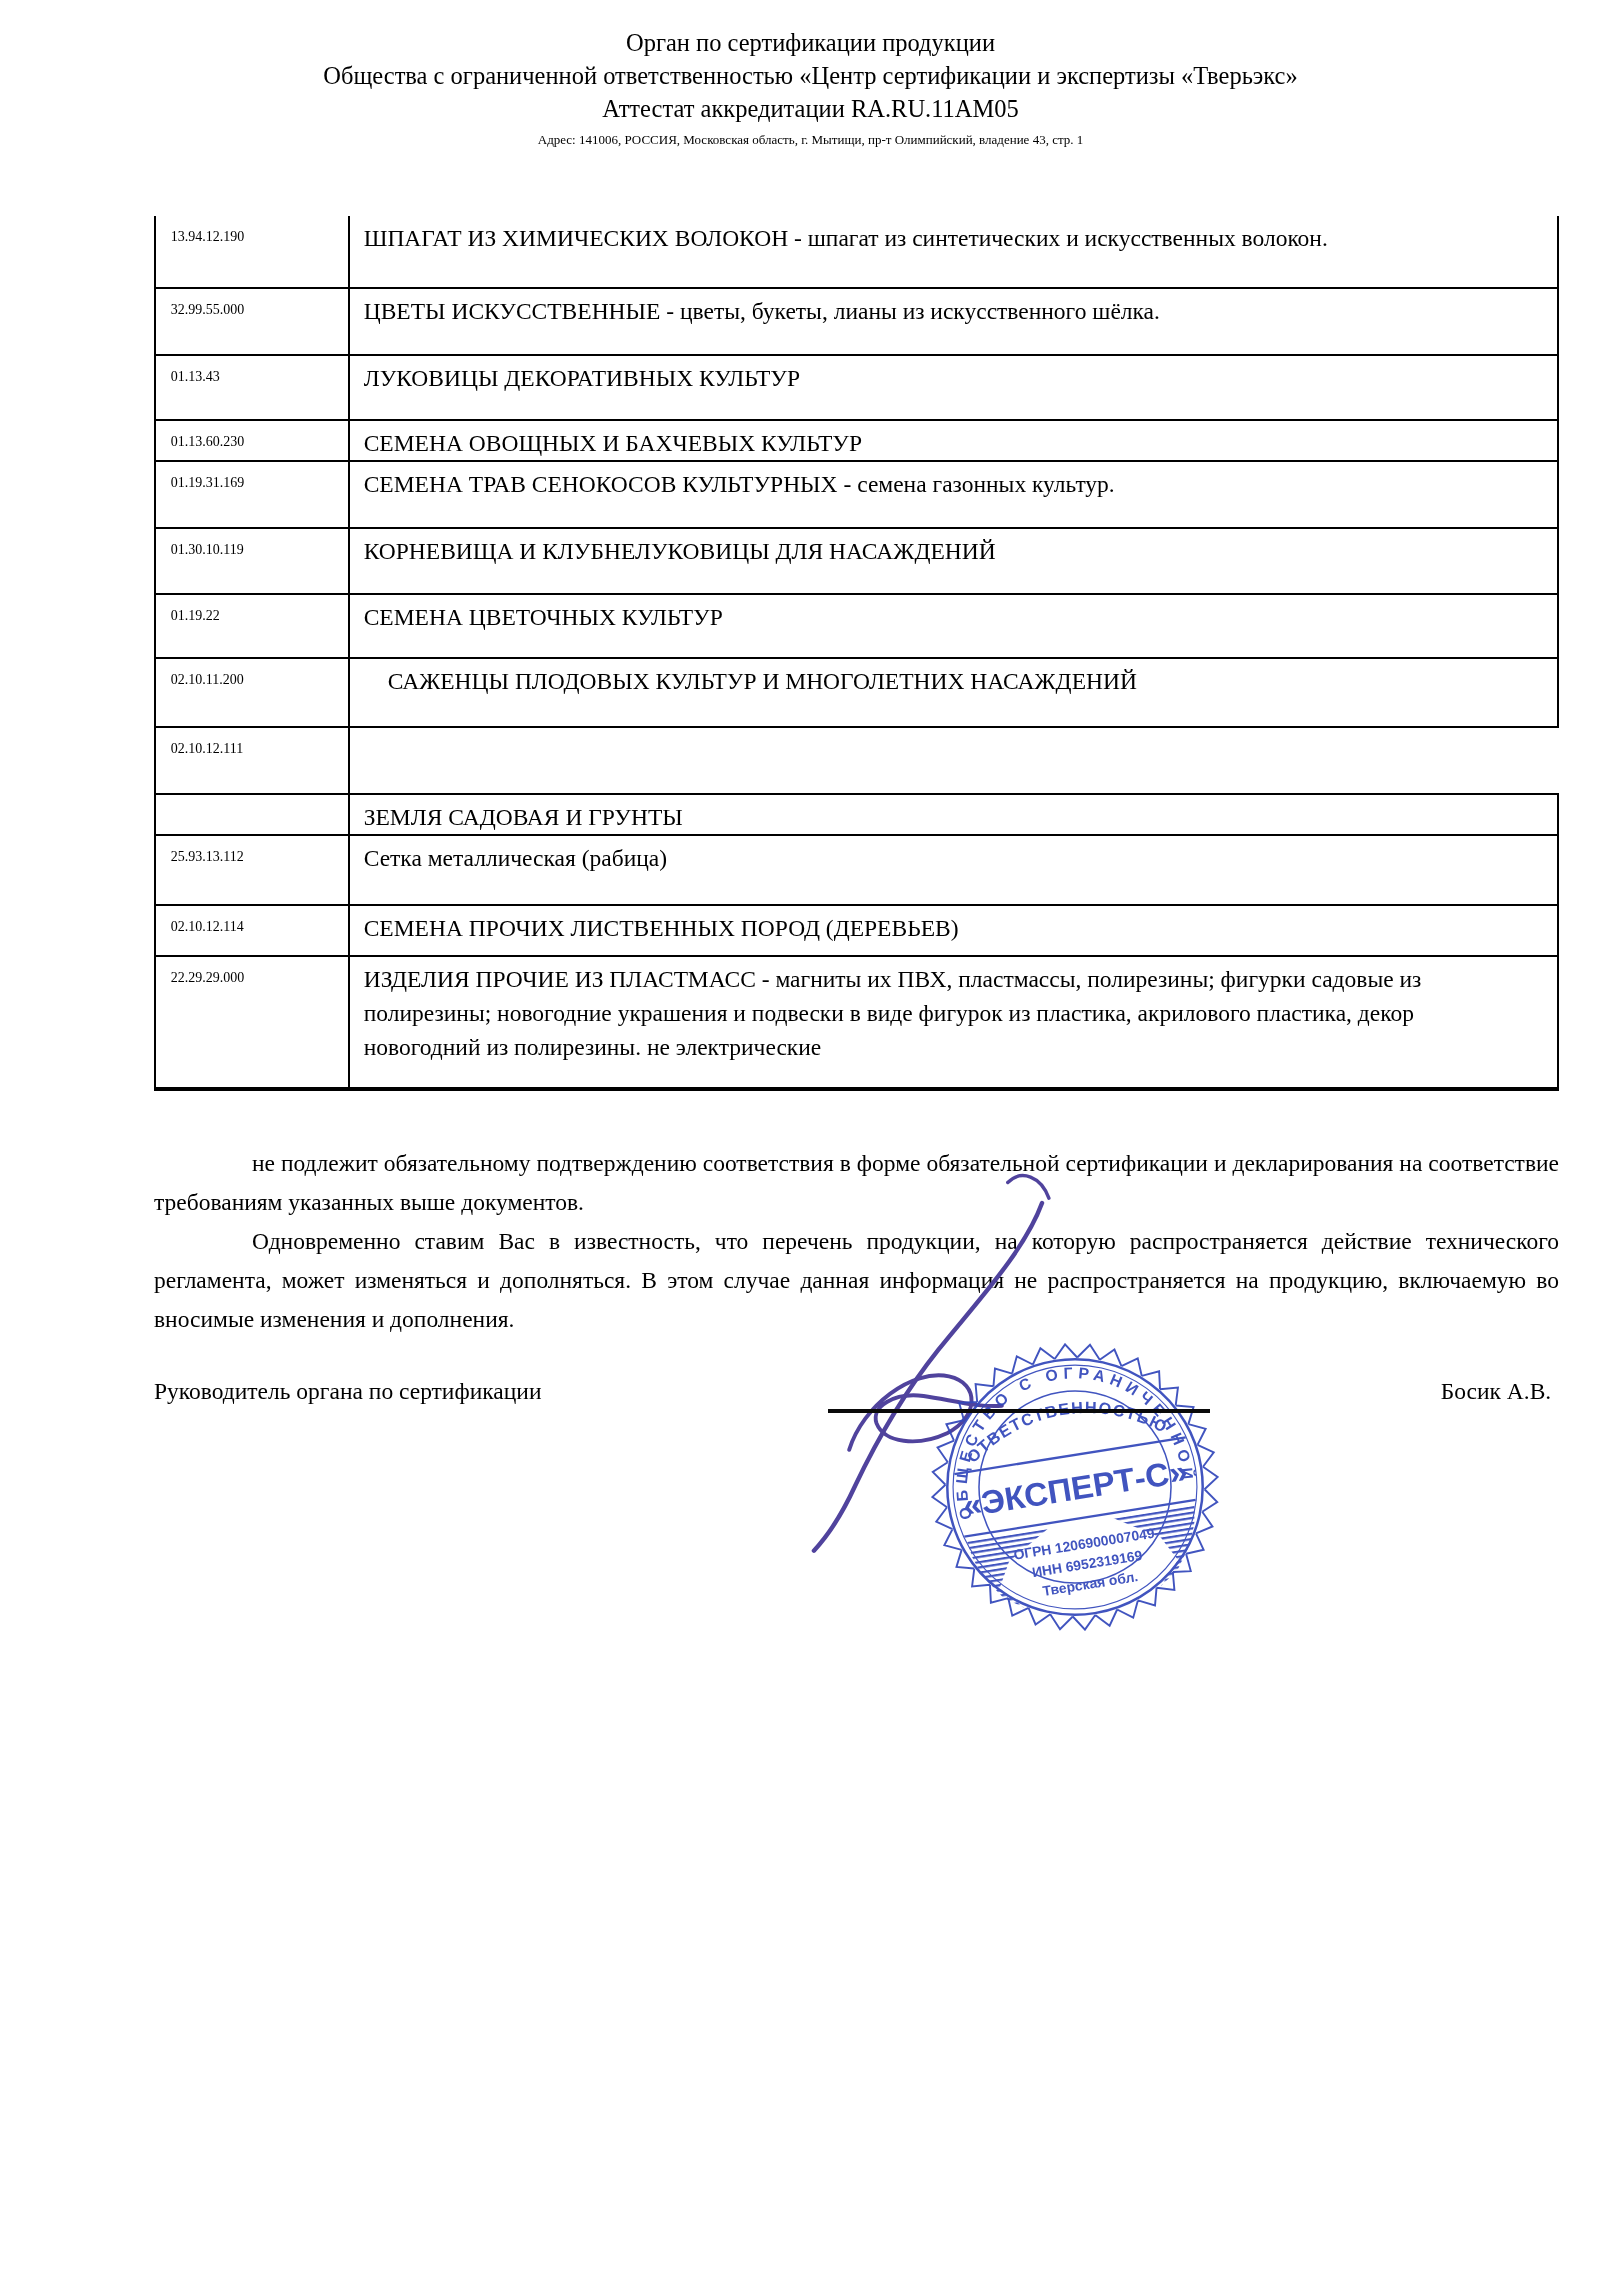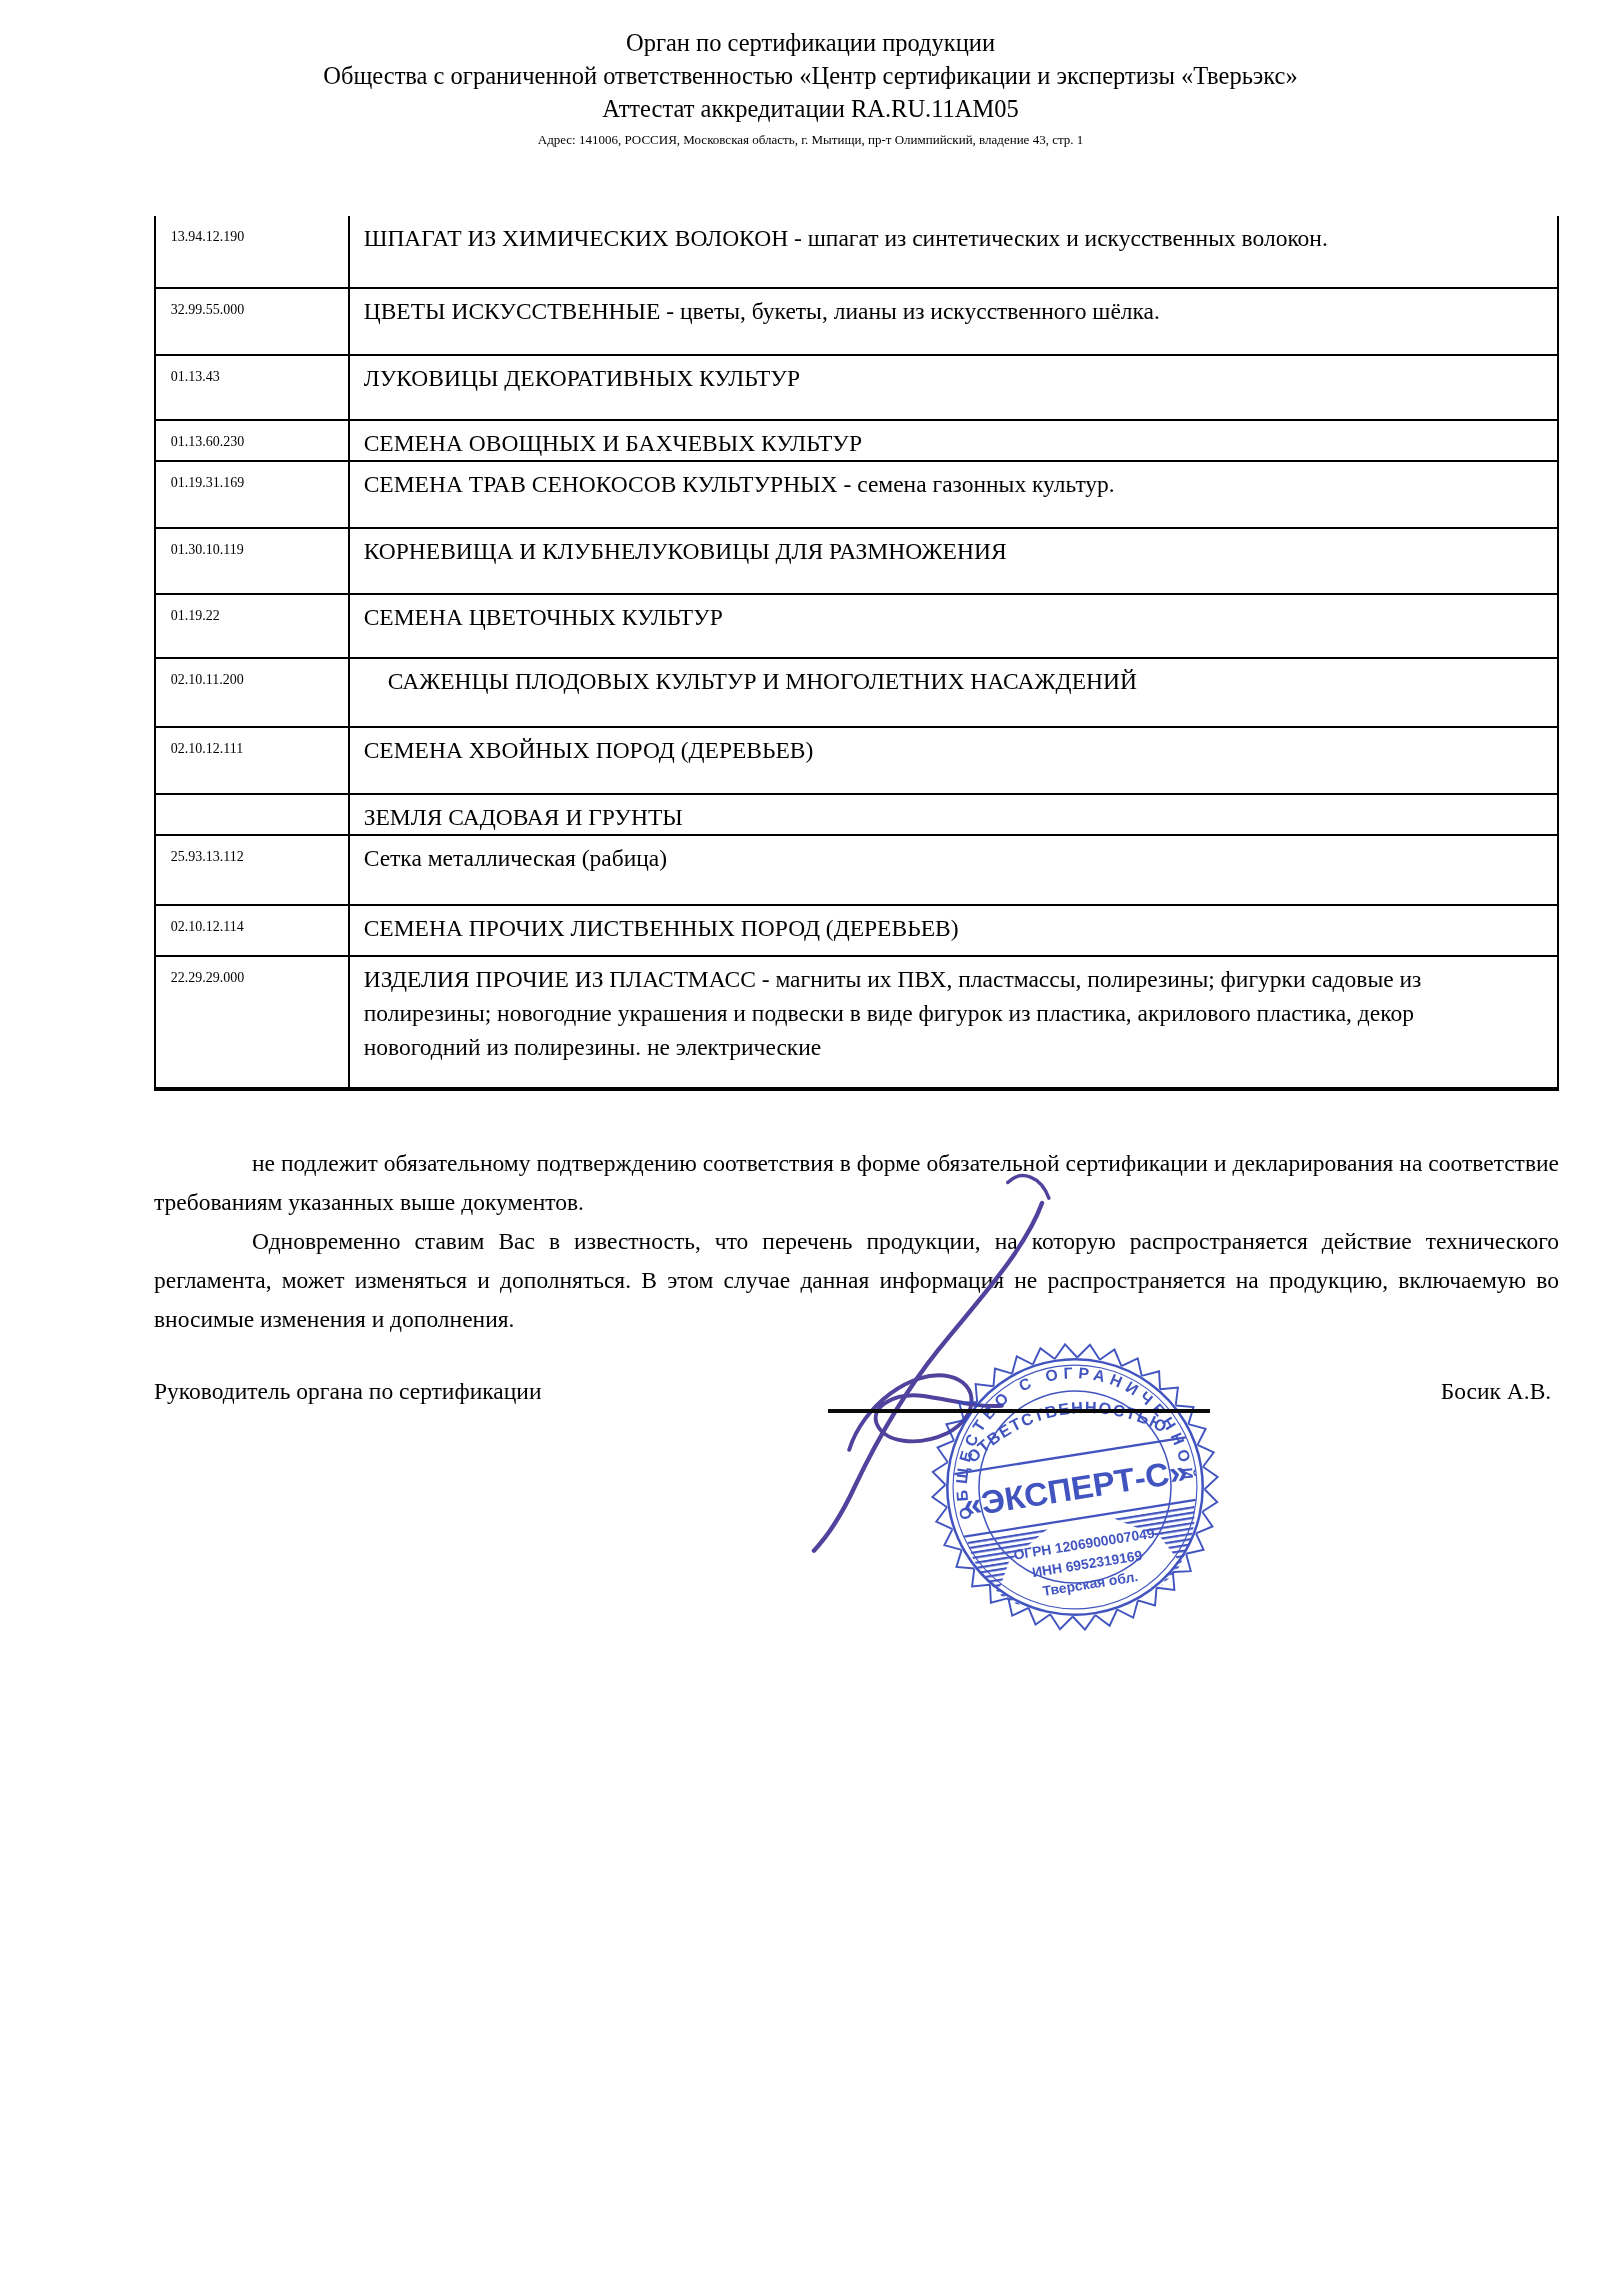--- a/index.html
+++ b/index.html
@@ -77,33 +77,32 @@
     <div class="trow" style="min-height:34px;">
       <div class="cell-code">01.13.60.230</div>
       <div class="cell-desc">СЕМЕНА ОВОЩНЫХ И БАХЧЕВЫХ КУЛЬТУР</div>
     </div>
     <div class="trow" style="min-height:65px;">
       <div class="cell-code">01.19.31.169</div>
       <div class="cell-desc">СЕМЕНА ТРАВ СЕНОКОСОВ КУЛЬТУРНЫХ - семена газонных культур.</div>
     </div>
     <div class="trow" style="min-height:64px;">
       <div class="cell-code">01.30.10.119</div>
-      <div class="cell-desc">КОРНЕВИЩА И КЛУБНЕЛУКОВИЦЫ ДЛЯ РАЗМНОЖЕНИЯ</div>
+      <div class="cell-desc">КОРНЕВИЩА И КЛУБНЕЛУКОВИЦЫ ДЛЯ НАСАЖДЕНИЙ</div>
     </div>
     <div class="trow" style="min-height:62px;">
       <div class="cell-code">01.19.22</div>
       <div class="cell-desc">СЕМЕНА ЦВЕТОЧНЫХ КУЛЬТУР</div>
     </div>
     <div class="trow" style="min-height:67px;gap:24px;">
       <div class="cell-code">02.10.11.200</div>
       <div class="cell-desc">САЖЕНЦЫ ПЛОДОВЫХ КУЛЬТУР И МНОГОЛЕТНИХ НАСАЖДЕНИЙ</div>
     </div>
     <div class="trow" style="min-height:65px;">
       <div class="cell-code">02.10.12.111</div>
-      <div class="cell-desc">СЕМЕНА ХВОЙНЫХ ПОРОД (ДЕРЕВЬЕВ)</div>
     </div>
     <div class="trow" style="min-height:33px;">
       <div class="cell-code"></div>
       <div class="cell-desc">ЗЕМЛЯ САДОВАЯ И ГРУНТЫ</div>
     </div>
     <div class="trow" style="min-height:68px;">
       <div class="cell-code">25.93.13.112</div>
       <div class="cell-desc">Сетка металлическая (рабица)</div>
     </div>
     <div class="trow" style="min-height:49px;">

